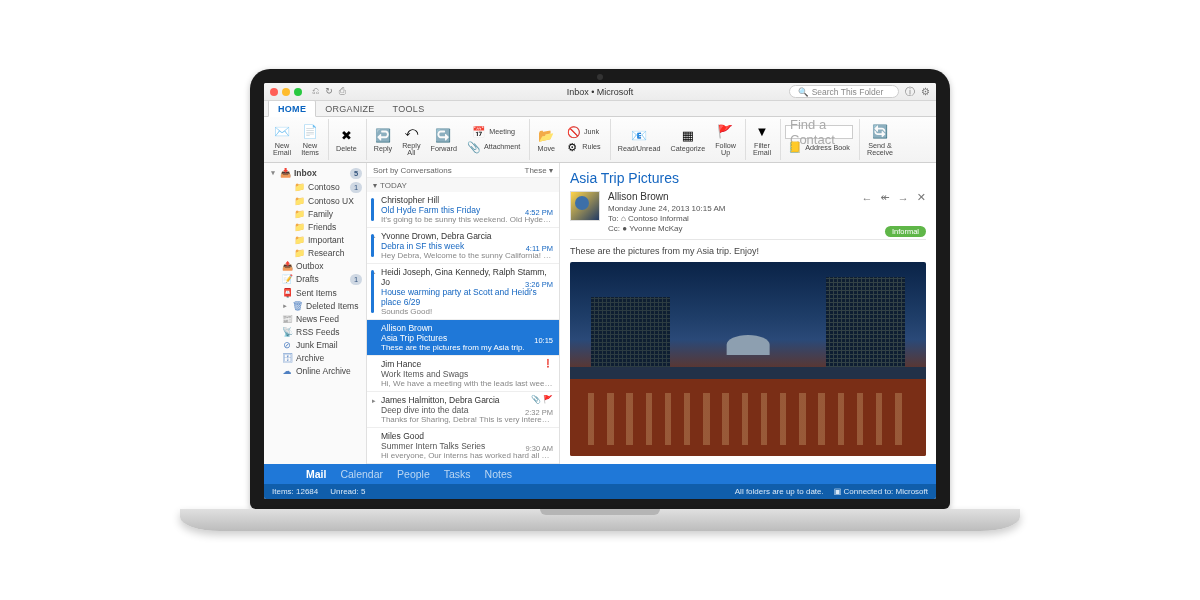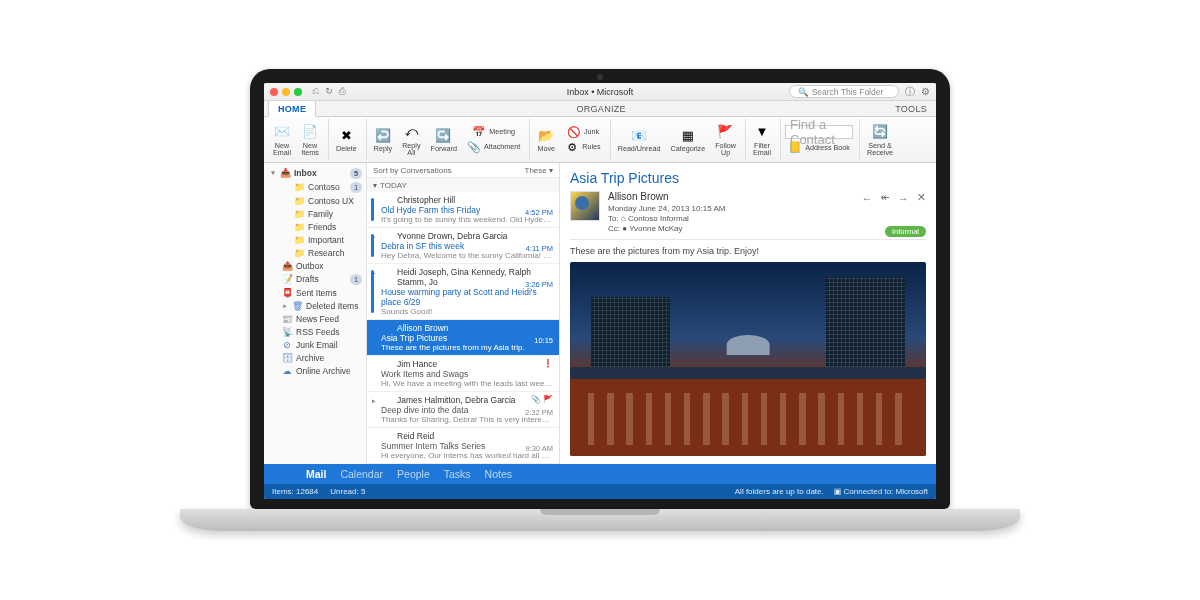--- a/index.html
+++ b/index.html
@@ -81,21 +81,21 @@
   .search-box {
     display:flex; align-items:center; gap:3px;
     background:#fff; border:1px solid #ccc; border-radius:9px;
     padding:1px 8px; font-size:8.5px; color:#888; height:13px; width:110px;
   }
   .tb-gear { color:#777; font-size:10px; }
 
   .tabs-row {
     height: 16px; display:flex; align-items:flex-end;
     background:#f3f3f3; border-bottom:1px solid #d0d0d0;
-    padding-left:4px; gap:0;justify-content:space-between;
+    padding-left:4px; gap:0;
   }
   .tab {
     padding:3px 9px 2px;
     font-size:9px; letter-spacing:.3px;
     color:#555;
     cursor:pointer;
   }
   .tab.active {
     background:#fff; color:#0a64c0;
     border:1px solid #d0d0d0; border-bottom:1px solid #fff;
@@ -168,21 +168,21 @@
     font-size:8px; color:#666;
     background:#f7f7f7;
   }
   .msgs { overflow:hidden; flex:1; }
   .msg {
     border-bottom:1px solid #eee;
     padding:3px 6px 3px 14px;
     position:relative;
     cursor:pointer;
   }
-  .msg .from { font-size:8.5px; color:#333;margin-left:16px; }
+  .msg .from { font-size:8.5px; color:#333; }
   .msg .subj { font-size:8.5px; color:#1566c0; }
   .msg .prev { font-size:8px; color:#888; white-space:nowrap; overflow:hidden; text-overflow:ellipsis; }
   .msg .time { position:absolute; right:6px; top:16px; font-size:7.5px; color:#1566c0; }
   .msg .timegray { position:absolute; right:6px; top:16px; font-size:7.5px; color:#888; }
   .msg .unreadbar { position:absolute; left:4px; top:6px; bottom:6px; width:3px; background:#1f78d8; border-radius:2px; }
   .msg.selected { background:#1f78d8; }
   .msg.selected .from, .msg.selected .subj, .msg.selected .prev, .msg.selected .time { color:#fff; }
   .msg .chev { position:absolute; left:5px; top:5px; font-size:7px; color:#888; }
   .msg .flags { position:absolute; right:6px; top:3px; font-size:8px; display:flex; gap:2px; }
 
@@ -499,21 +499,21 @@
               <div class="flags">
                   <span>📎</span>
                   <span>🚩</span>
                 </div>
               <div class="from">James Halmitton, Debra Garcia</div>
               <div class="subj" style="color:#555;">Deep dive into the data</div>
               <div class="prev">Thanks for Sharing, Debra! This is very interesting!</div>
               <div class="timegray">2:32 PM</div>
             </div>
             <div class="msg">
-              <div class="from">Reid Reid</div>
+              <div class="from">Miles Good</div>
               <div class="subj" style="color:#555;">Summer Intern Talks Series</div>
               <div class="prev">Hi everyone, Our interns has worked hard all summer on</div>
               <div class="timegray">9:30 AM</div>
             </div>
 
           </div>
         </div>
 
         <div class="preview">
           <div class="ptitle">Asia Trip Pictures</div>

